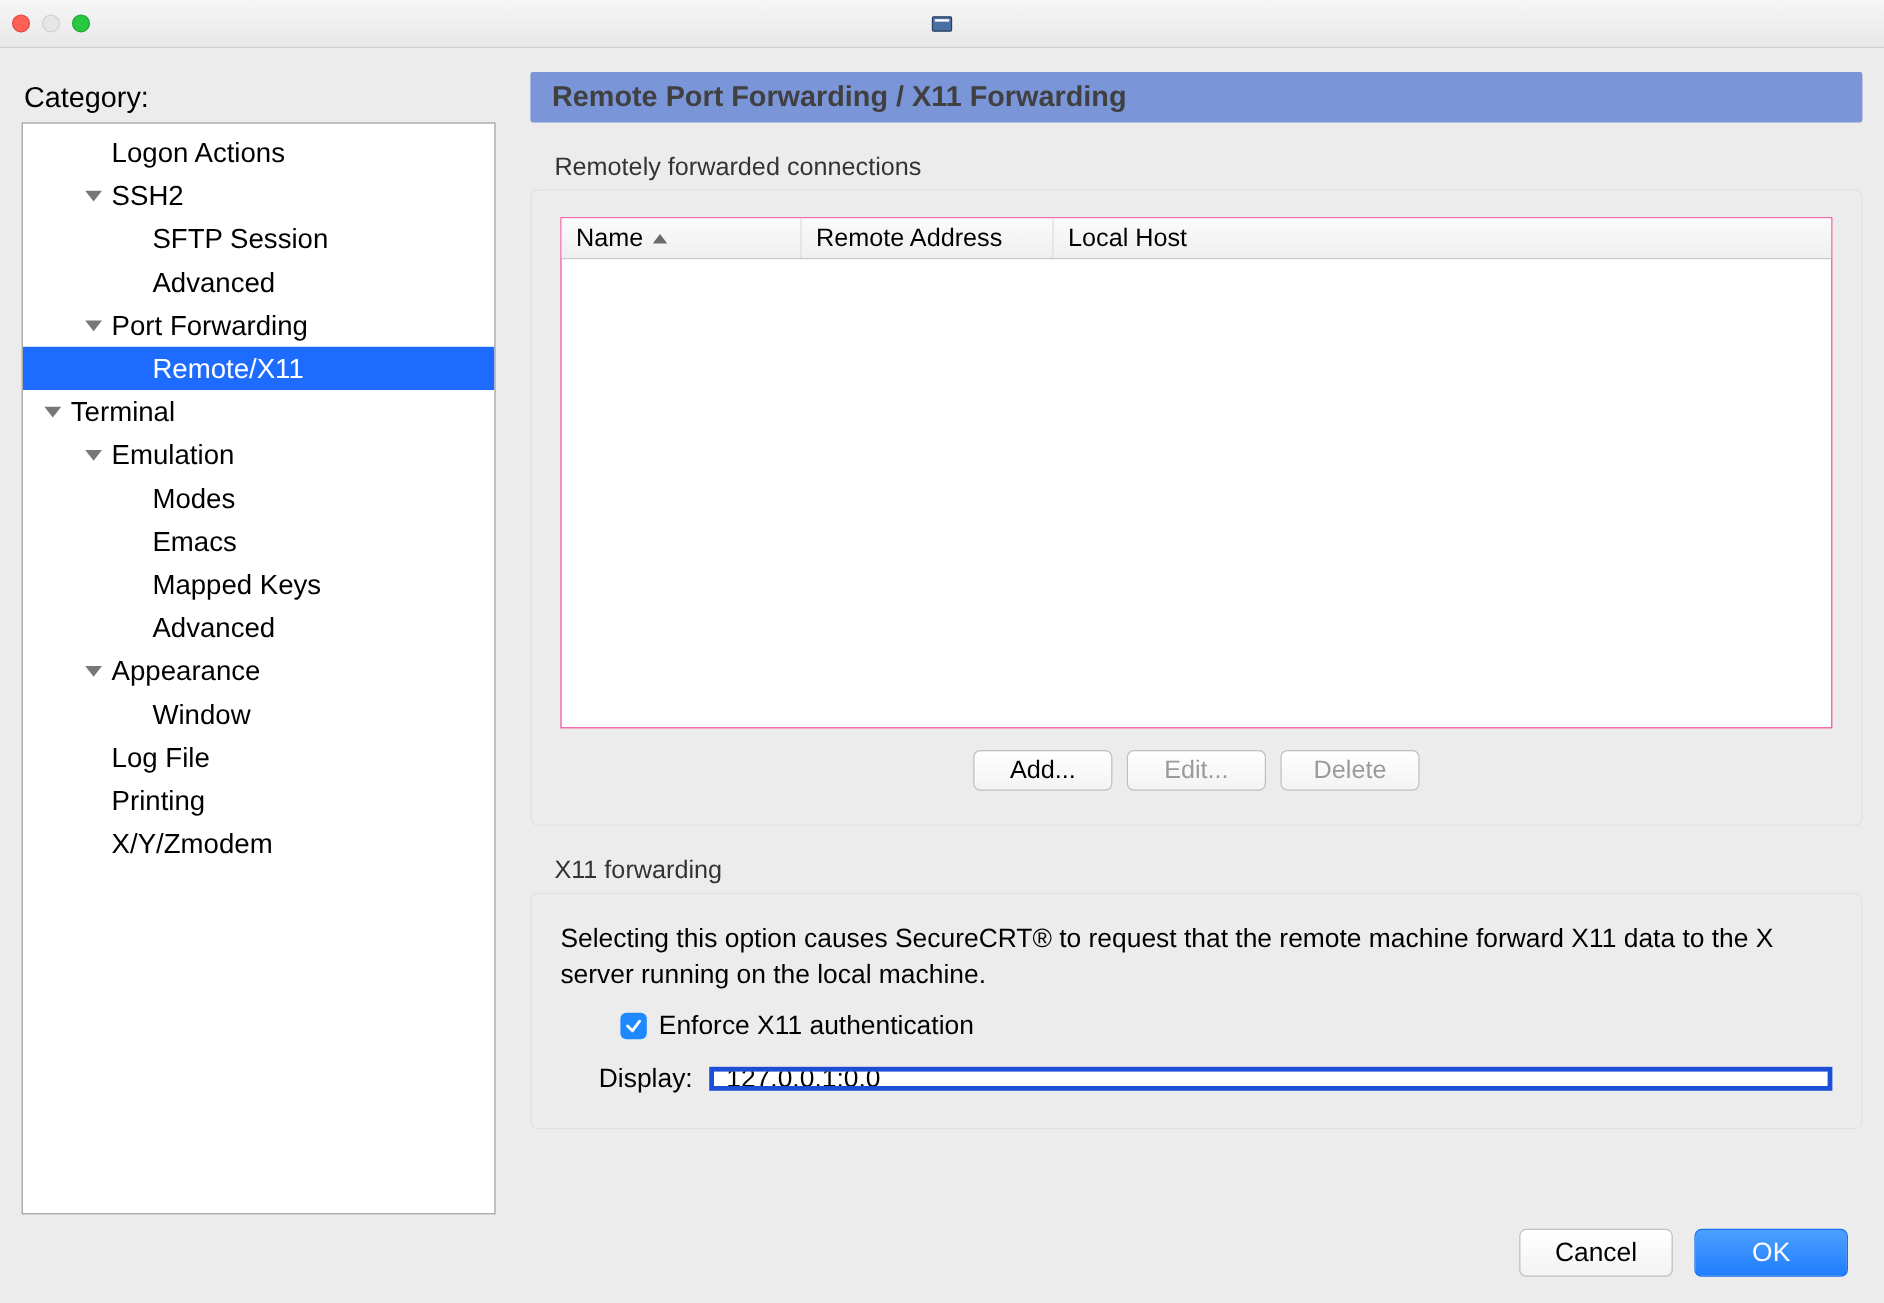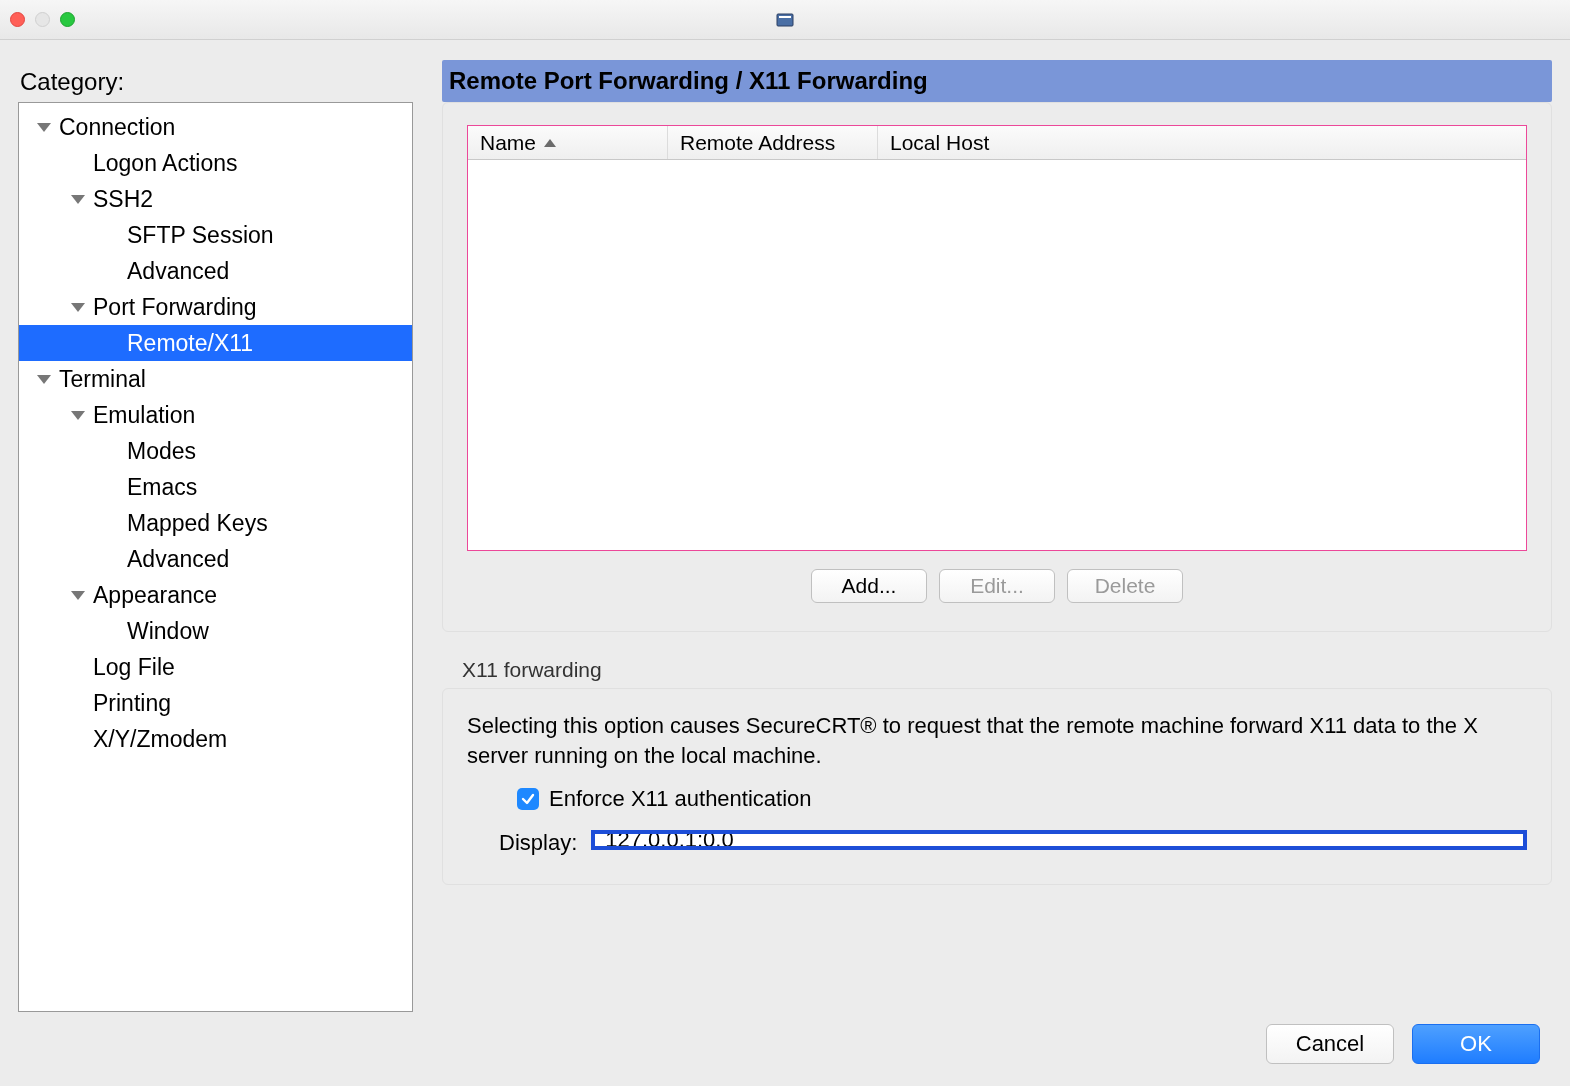--- a/index.html
+++ b/index.html
@@ -66,24 +66,24 @@
     .indent2 { padding-left:74px; }
     .indent3 { padding-left:108px; }
     .with-disc { padding-left:18px; }
     .selected { background:#1e6cff; color:#ffffff; }
     .right-col {
       flex:1;
       padding-left: 24px;
     }
     .panel-header {
       background:#7a96d8;
-      color:#000000;
+      color:#404040;
       font-weight:bold;
       font-size:24px;
-      padding:7px 7px;
+      padding:7px 18px;
       border-radius:2px;
     }
     .group-label {
       font-size:21px; color:#333;
       margin: 26px 0 6px 20px;
     }
     .group-box {
       background:#ececec;
       border:1px solid #e0e0e0;
       border-radius:6px;
@@ -132,21 +132,21 @@
     .btn:disabled { color:#9a9a9a; }
     .x11-desc { font-size:22px; line-height:1.35; margin-bottom:16px; }
     .check-row { display:flex; align-items:center; gap:10px; font-size:22px; margin-bottom:8px;}
     .cb {
       width:22px;height:22px;border-radius:5px;
       background:#1e88ff;display:flex;align-items:center;justify-content:center;
       flex-shrink:0;
     }
     .cb svg { width:14px;height:14px; }
     .indent-check { margin-left:50px; }
-    .display-row { display:flex; align-items:flex-start; gap:14px; margin-top:18px; margin-left:32px;}
+    .display-row { display:flex; align-items:center; gap:14px; margin-top:18px; margin-left:32px;}
     .display-input {
       flex:1; height:20px; border:4px solid #1d4ed8; padding:4px 10px; font-size:22px; background:#fff;
     }
     .footer {
       position:absolute; bottom:22px; right:30px; display:flex; gap:18px;
     }
     .footer .btn { min-width:128px; height:40px; font-size:22px; }
     .btn.primary {
       background:linear-gradient(#4ea0ff,#1f7dff);
       border:1px solid #1a6ff0;
@@ -169,24 +169,20 @@
           <rect x="3" y="5" width="12" height="2" fill="#fff"></rect>
         </svg>
     </span>
   </div>
 </div>
 
 <div class="window-body">
   <div class="left-col">
     <div class="cat-label">Category:</div>
     <div class="tree">
-      <div class="tree-row with-disc">
-          <span class="disclosure"></span>
-          <span>Connection</span>
-        </div>
       <div class="tree-row indent2">
           <span>Logon Actions</span>
         </div>
       <div class="tree-row" style="padding-left:52px">
           <span class="disclosure"></span>
           <span>SSH2</span>
         </div>
       <div class="tree-row indent3">
           <span>SFTP Session</span>
         </div>
@@ -235,20 +231,21 @@
         </div>
       <div class="tree-row indent2">
           <span>X/Y/Zmodem</span>
         </div>
     </div>
   </div>
 
   <div class="right-col">
     <div class="panel-header">Remote Port Forwarding / X11 Forwarding</div>
 
+    <div class="group-label">Remotely forwarded connections</div>
     <div class="group-box">
       <div class="table-frame">
         <div class="table-head">
           <div class="th" style="width:200px">
             <span>Name</span>
             <span class="sort-asc"></span>
           </div>
           <div class="th" style="width:210px">
               <span>Remote Address</span>
             </div>

